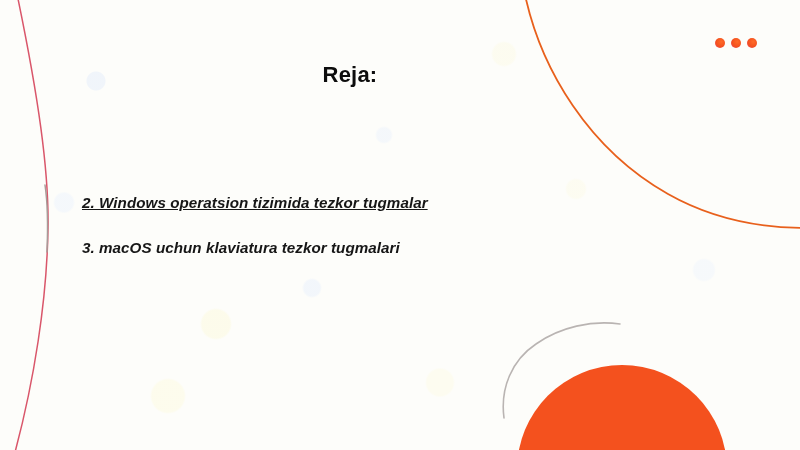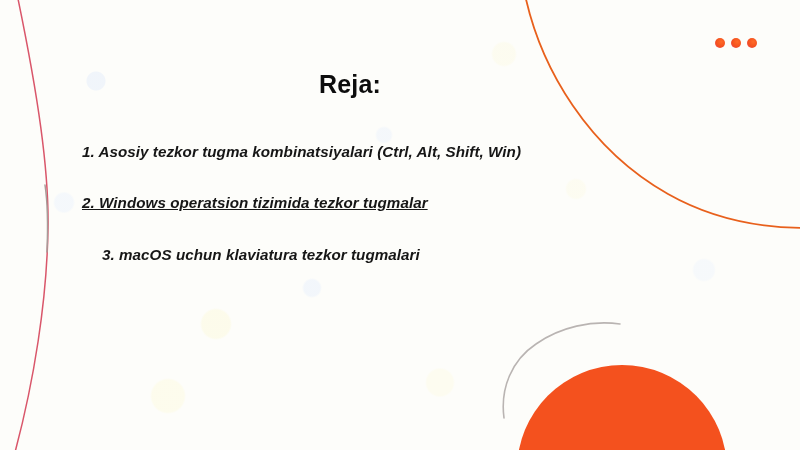--- a/index.html
+++ b/index.html
@@ -36,39 +36,38 @@
     position: absolute;
     inset: 0;
     pointer-events: none;
   }
   #title {
     position: absolute;
     left: 0;
     top: 62px;
     width: 700px;
     text-align: center;
-    font-size: 25px;
+    font-size: 22px;
     font-weight: 700;
     color: #0d0d0d;
     letter-spacing: 0.2px;
-    margin-top: 8px;
   }
   .agenda-item {
     position: absolute;
     left: 82px;
     font-size: 15.2px;
     font-style: italic;
     font-weight: 600;
     color: #161616;
     letter-spacing: 0.05px;
     white-space: nowrap;
   }
   #item0 { top: 143px; }
   #item1 { top: 194px; text-decoration: underline; }
-  #item2 { top: 246px; margin-left: 20px; }
+  #item2 { top: 239px; }
   .dot {
     position: absolute;
     width: 10px;
     height: 10px;
     border-radius: 50%;
     background: radial-gradient(circle at 62% 38%, #ff6a28 0%, #f4511e 55%, #e8456b 100%);
   }
   #dot0 { left: 715px; top: 38px; }
   #dot1 { left: 731px; top: 38px; }
   #dot2 { left: 747px; top: 38px; }
@@ -91,17 +90,16 @@
 
     <circle cx="622" cy="470" r="105" fill="#f4511e"></circle>
   </svg>
 
   <div class="dot" id="dot0"></div>
   <div class="dot" id="dot1"></div>
   <div class="dot" id="dot2"></div>
 
   <div id="title">Reja:</div>
 
-  <div class="agenda-item" id="item0">1. Asosiy tezkor tugma kombinatsiyalari (Ctrl, Alt, Shift, Win)</div>
   <div class="agenda-item" id="item1">2. Windows operatsion tizimida tezkor tugmalar</div>
   <div class="agenda-item" id="item2">3. macOS uchun klaviatura tezkor tugmalari</div>
 
 </div>
 
 </body></html>

